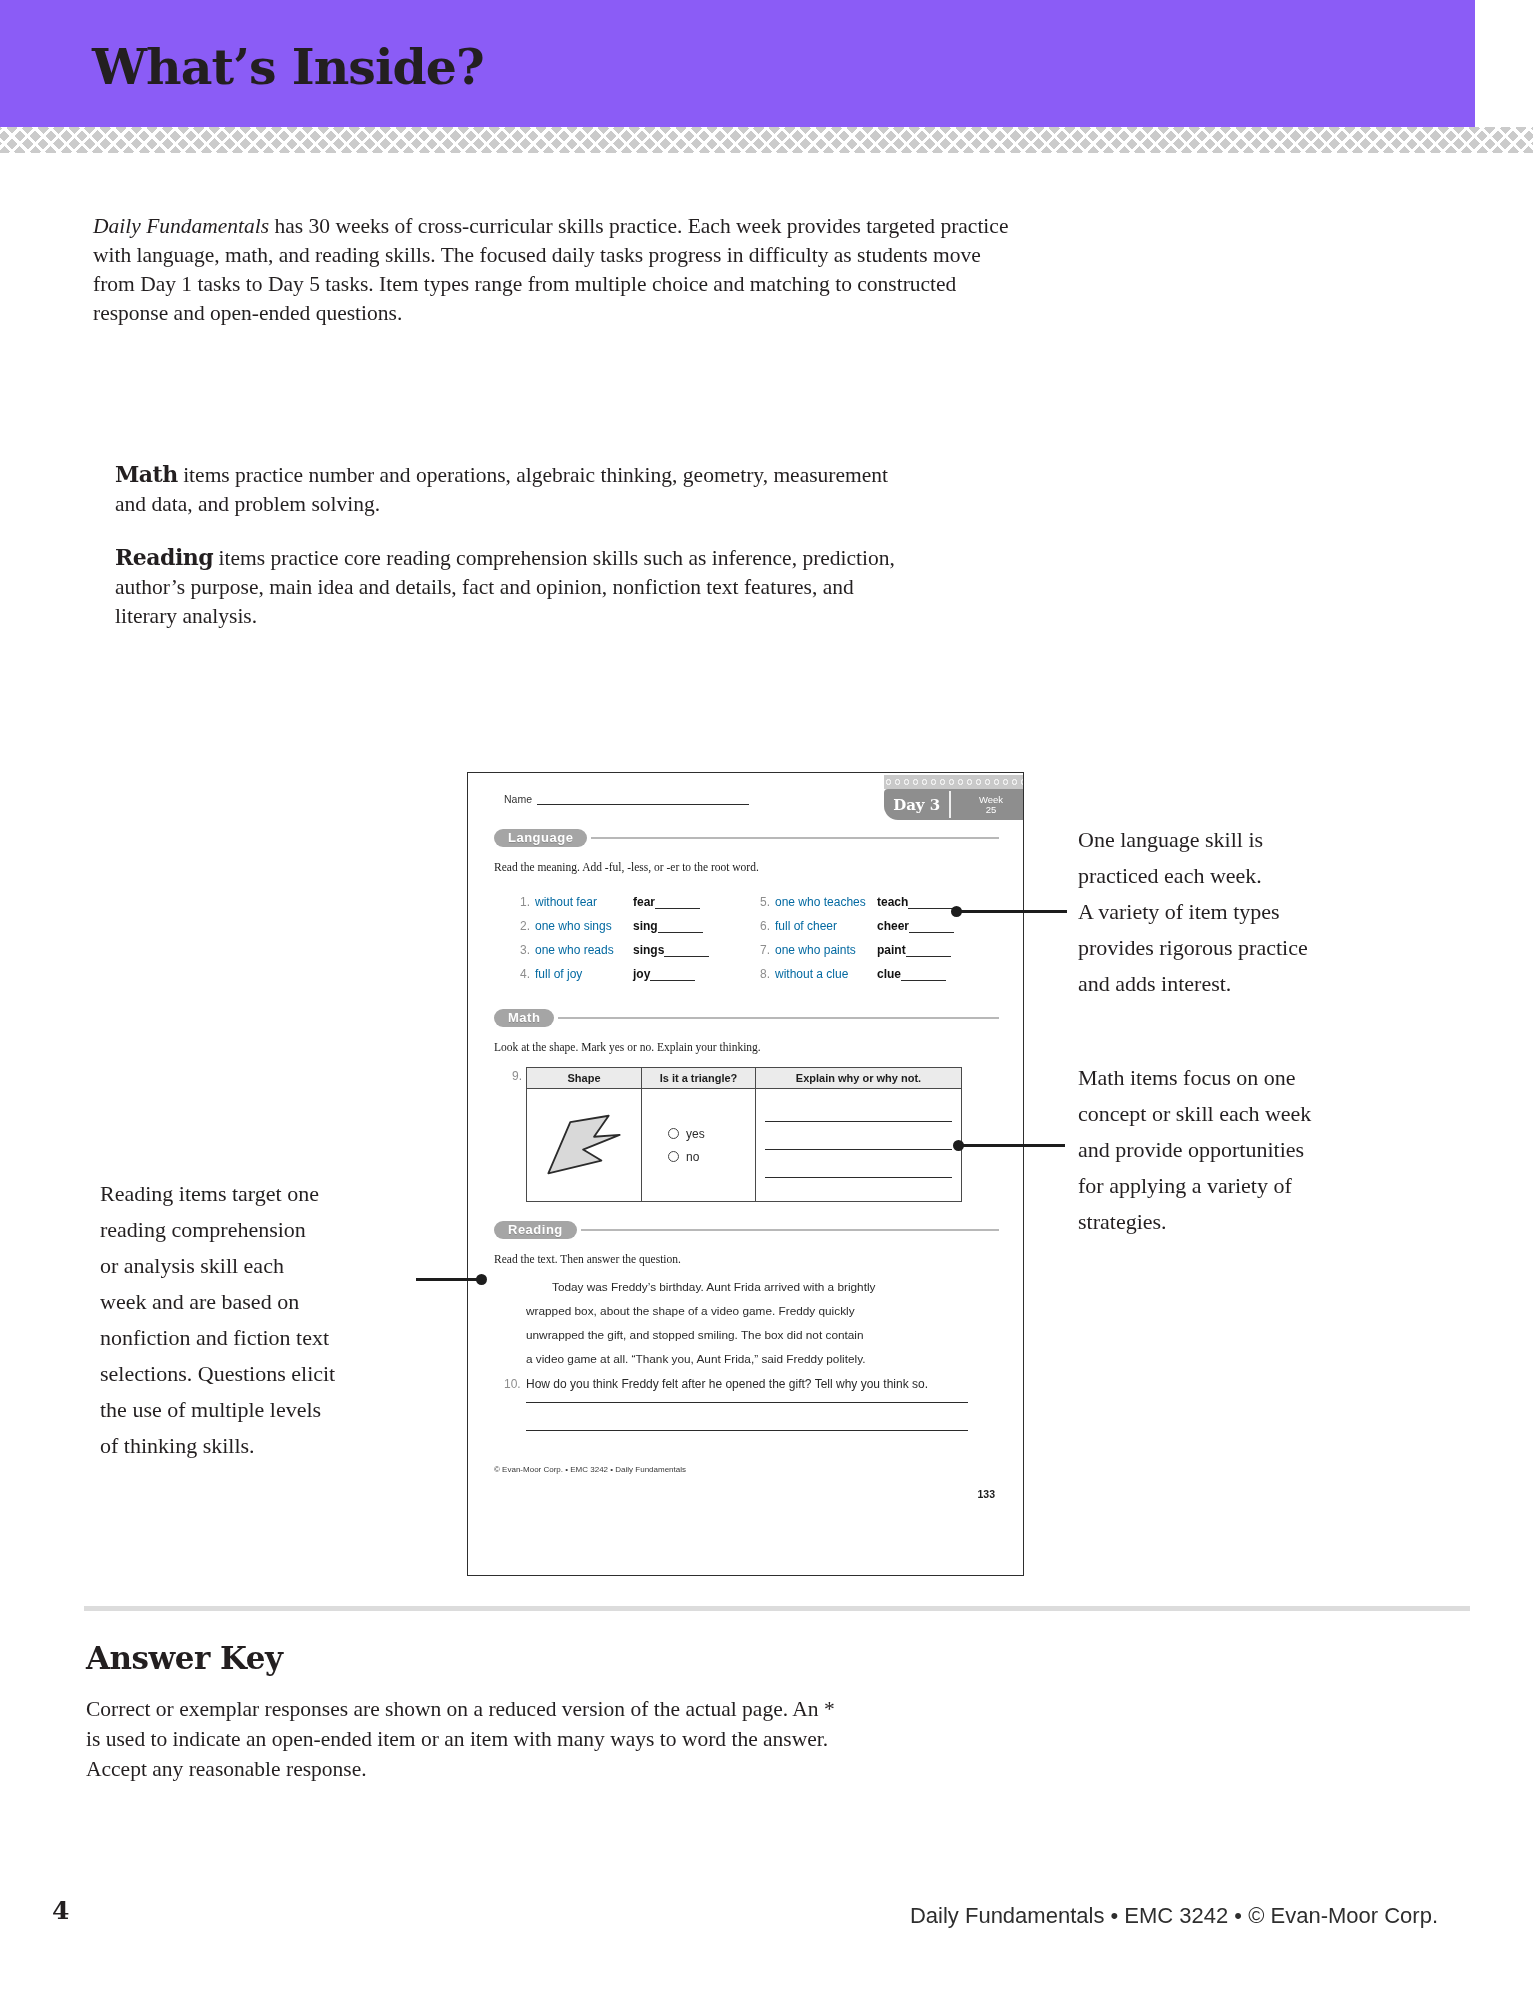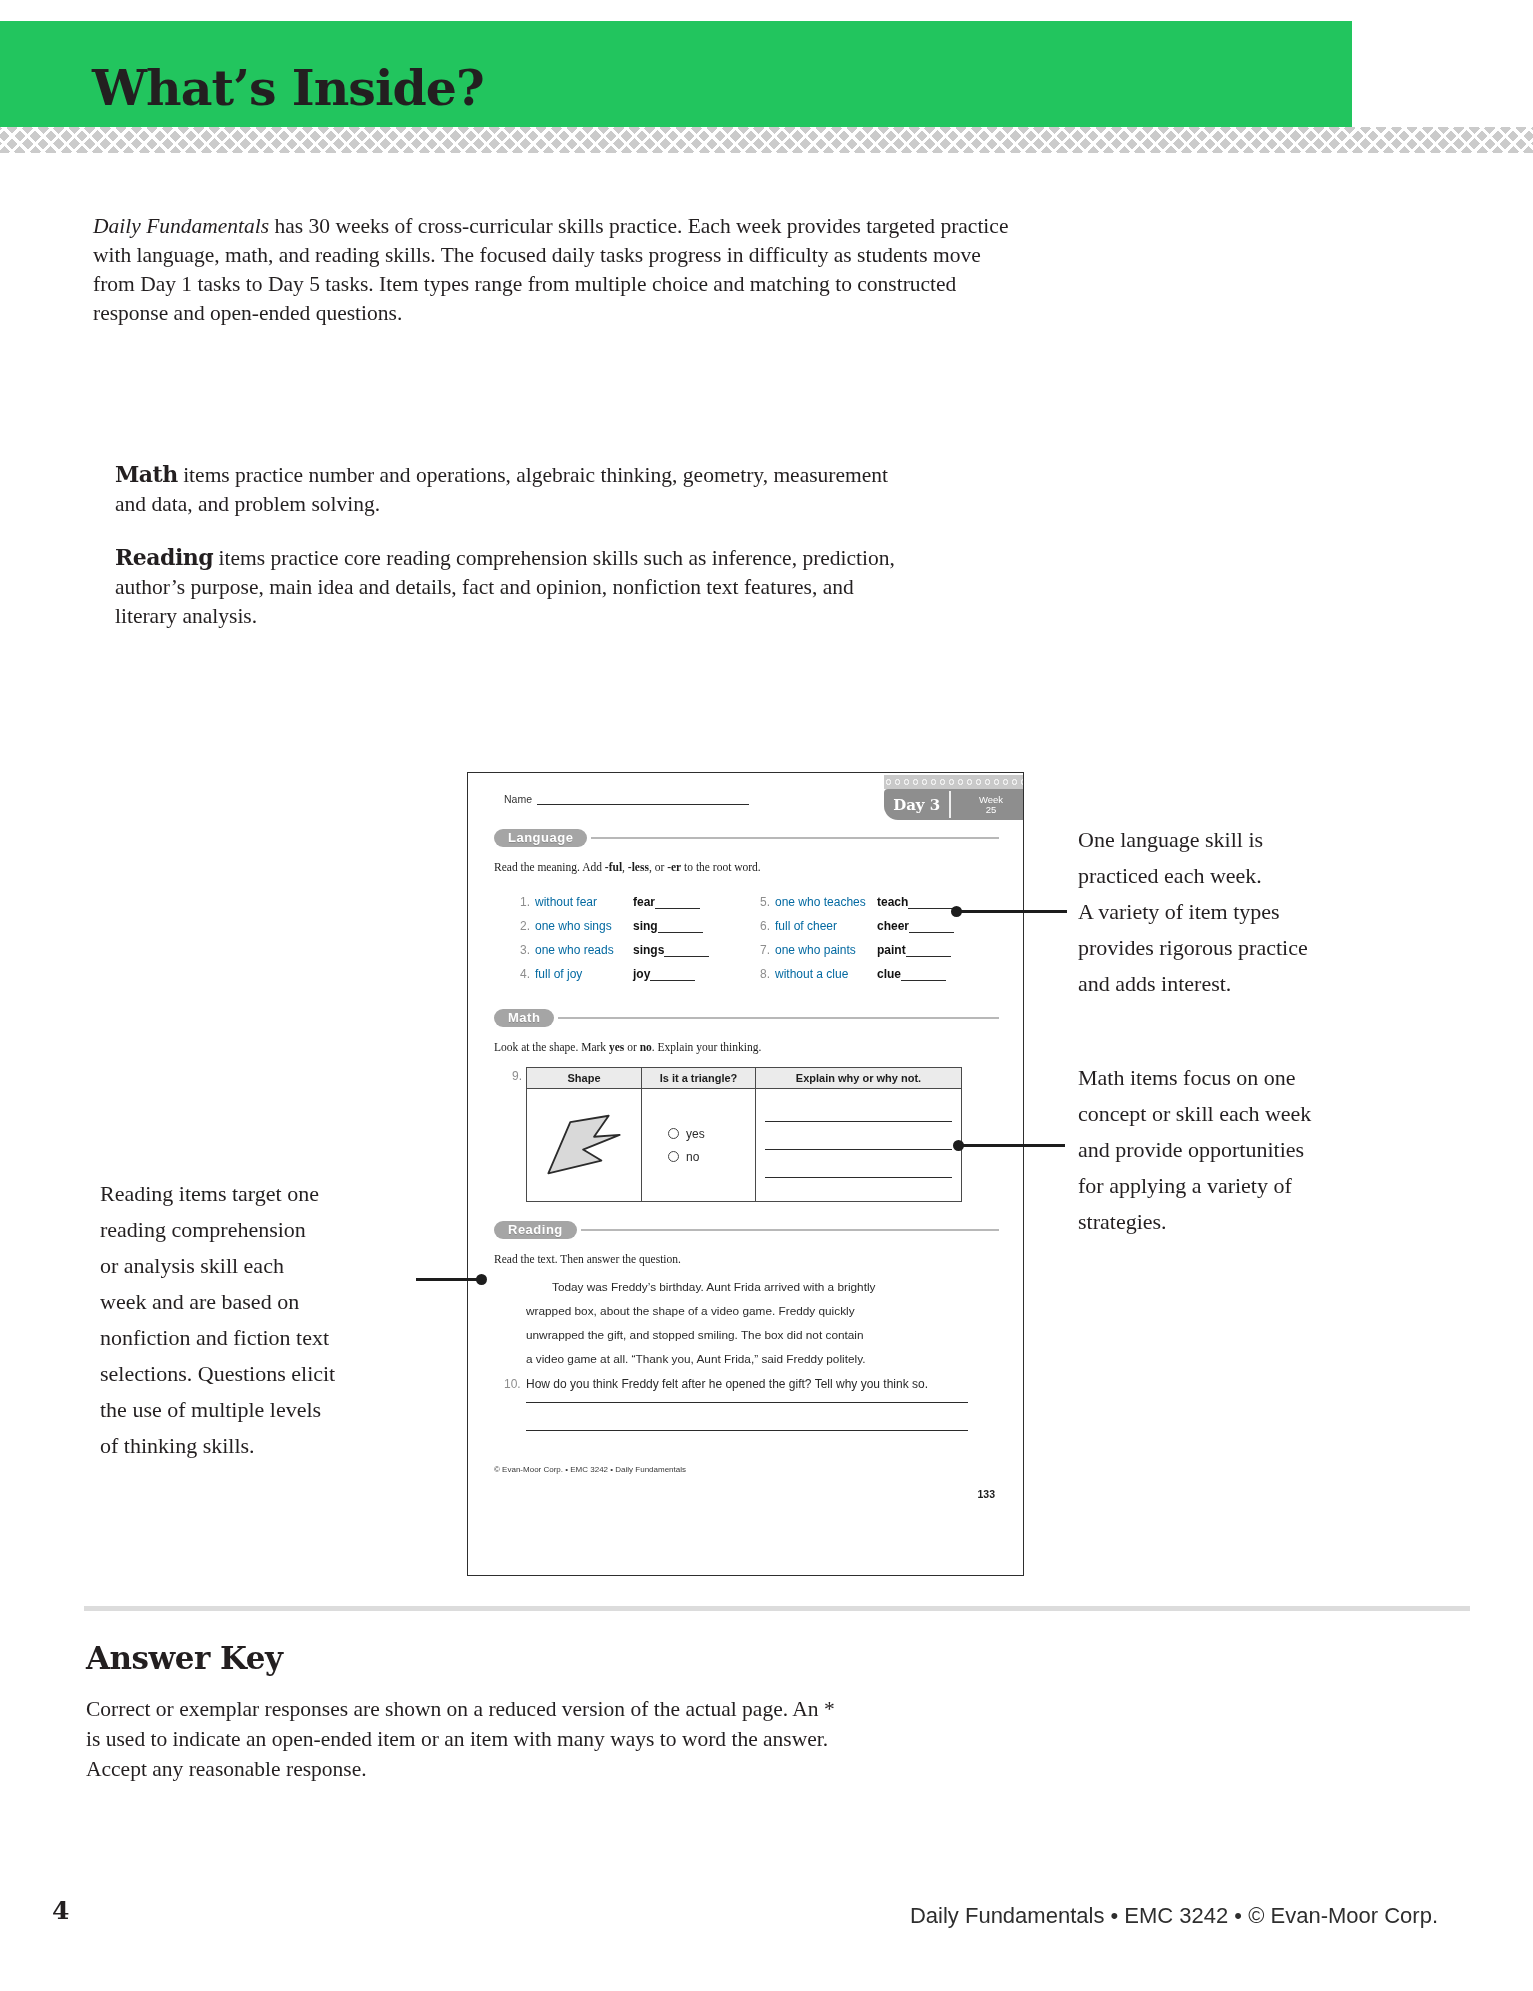--- a/index.html
+++ b/index.html
@@ -3,21 +3,21 @@
 <meta charset="utf-8">
 <style>
   * { margin:0; padding:0; box-sizing:border-box; }
   html,body { background:#ffffff; }
   .page {
     position:relative; width:1533px; height:1991px; margin:0 auto;
     background:#ffffff; overflow:hidden;
     font-family:"Liberation Serif", serif; color:#231f20;
   }
   
-  .band { position:absolute; left:0; top:0; width:1352px; height:127px; background:#22c55e;margin-top:21px; }
+  .band { position:absolute; left:0; top:0; width:1475px; height:127px; background:#8b5cf6; }
   .page-title {
     position:absolute; left:92px; top:38px;
     font-family:"DejaVu Serif", serif; font-weight:700;
     font-size:49px; letter-spacing:-1px; color:#231f20;
   }
   .diamonds {
     position:absolute; left:0; top:127px; width:1533px; height:26px;
     background-color:#cbcbcb;
     background-image:
       repeating-linear-gradient(45deg,  rgba(255,255,255,0) 0 8px, #ffffff 8px 11px),
@@ -71,21 +71,21 @@
     text-shadow:0 1px 0 rgba(120,120,120,0.6);
   }
   .ws-sec-line { flex:1; height:2px; background:#b8b8b8; margin-left:4px; }
   #ws-sec-language { top:56px; }
   #ws-sec-math     { top:236px; }
   #ws-sec-reading  { top:448px; }
   .ws-instr { position:absolute; left:26px; font-family:"Liberation Serif", serif; font-size:11.5px; color:#1c1c1c; }
   #ws-instr-language { top:88px; }
   #ws-instr-math     { top:268px; }
   #ws-instr-reading  { top:480px; }
-  .ws-instr b { font-weight:700;text-align:center; }
+  .ws-instr b { font-weight:400;text-align:center; }
   
   .ws-items { position:absolute; top:112px; }
   #ws-items-left  { left:46px;  }
   #ws-items-right { left:286px; }
   .ws-item { height:24px; display:flex; align-items:flex-end; font-size:12px; }
   .ws-num  { width:16px; text-align:right; color:#8d8d8d; margin-right:5px; }
   .ws-desc { width:98px; color:#0369a1; }
   #ws-items-right .ws-desc { width:102px; }
   .ws-root { font-weight:700; color:#111; }
   .ws-blank { display:inline-block; width:45px; border-bottom:1.5px solid #2b2b2b; height:10px; }

